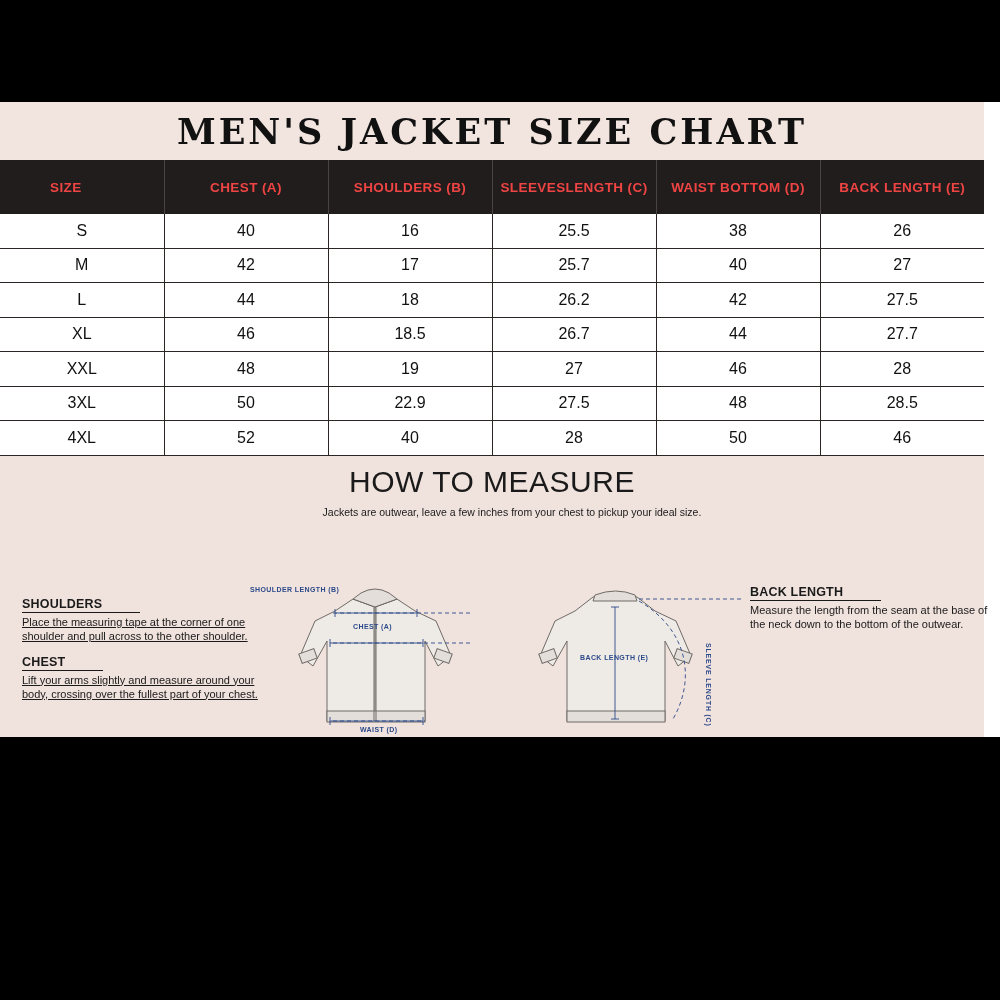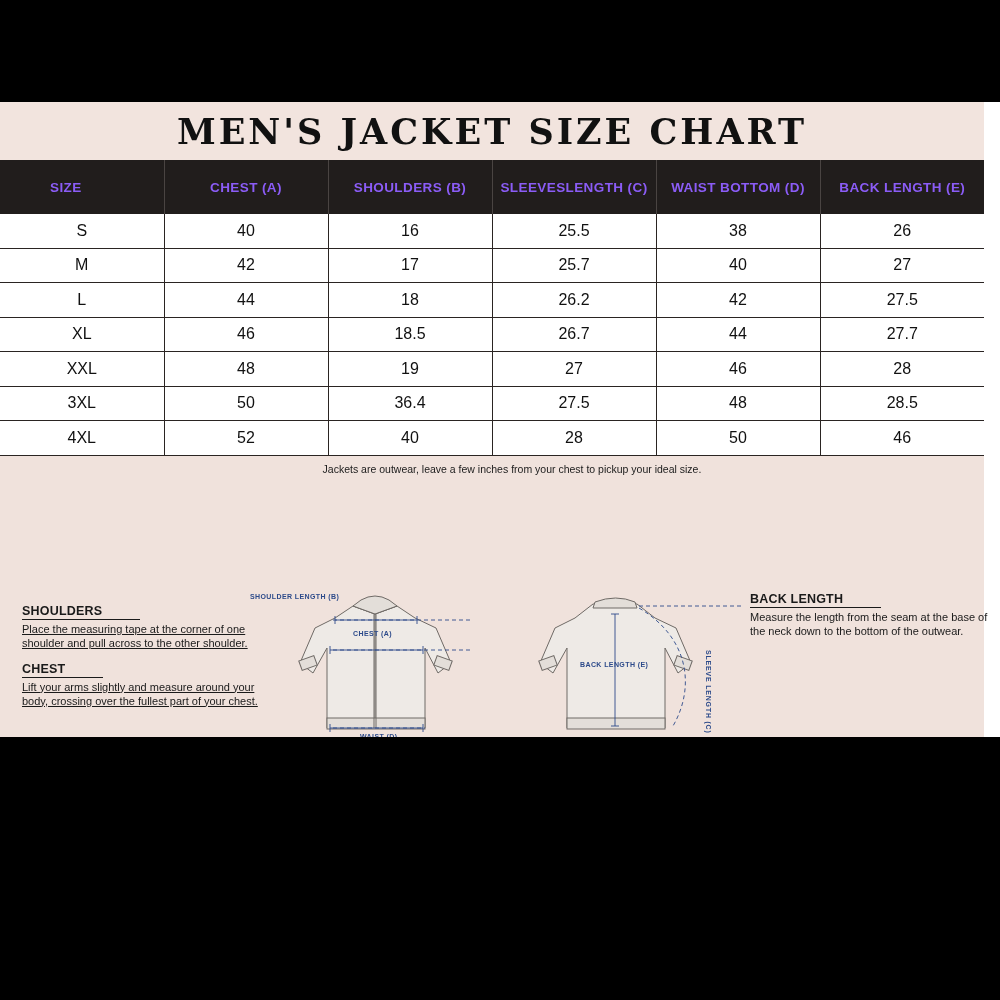--- a/index.html
+++ b/index.html
@@ -59,21 +59,21 @@
   }
   
   table.size-table {
     width: 100%;
     border-collapse: collapse;
     table-layout: fixed;
     background: #ffffff;
   }
   table.size-table thead th {
     background: #211d1c;
-    color: #8b5cf6;
+    color: #ef4444;
     font-size: 13.5px;
     font-weight: bold;
     letter-spacing: 0.4px;
     height: 52px;
     border-right: 1px solid #4a4442;
     text-align: center;
   }
   table.size-table thead th:first-child {
     text-align: left;
     padding-left: 50px;
@@ -224,37 +224,38 @@
           <td>XXL</td>
           <td>48</td>
           <td>19</td>
           <td>27</td>
           <td>46</td>
           <td>28</td>
         </tr>
         <tr>
           <td>3XL</td>
           <td>50</td>
-          <td>36.4</td>
+          <td>22.9</td>
           <td>27.5</td>
           <td>48</td>
           <td>28.5</td>
         </tr>
         <tr>
           <td>4XL</td>
           <td>52</td>
           <td>40</td>
           <td>28</td>
           <td>50</td>
           <td>46</td>
         </tr>
       </tbody>
     </table>
 
     <div class="how">
+      <h2>HOW TO MEASURE</h2>
       <div class="sub">Jackets are outwear, leave a few inches from your chest to pickup your ideal size.</div>
 
       <div class="note left" id="note-shoulders">
         <span class="hd">SHOULDERS</span>
         <div>Place the measuring tape at the corner of one shoulder and pull across to the other shoulder.</div>
       </div>
 
       <div class="note right" id="note-backlength">
         <span class="hd">BACK LENGTH</span>
         <div>Measure the length from the seam at the base of the neck down to the bottom of the outwear.</div>

